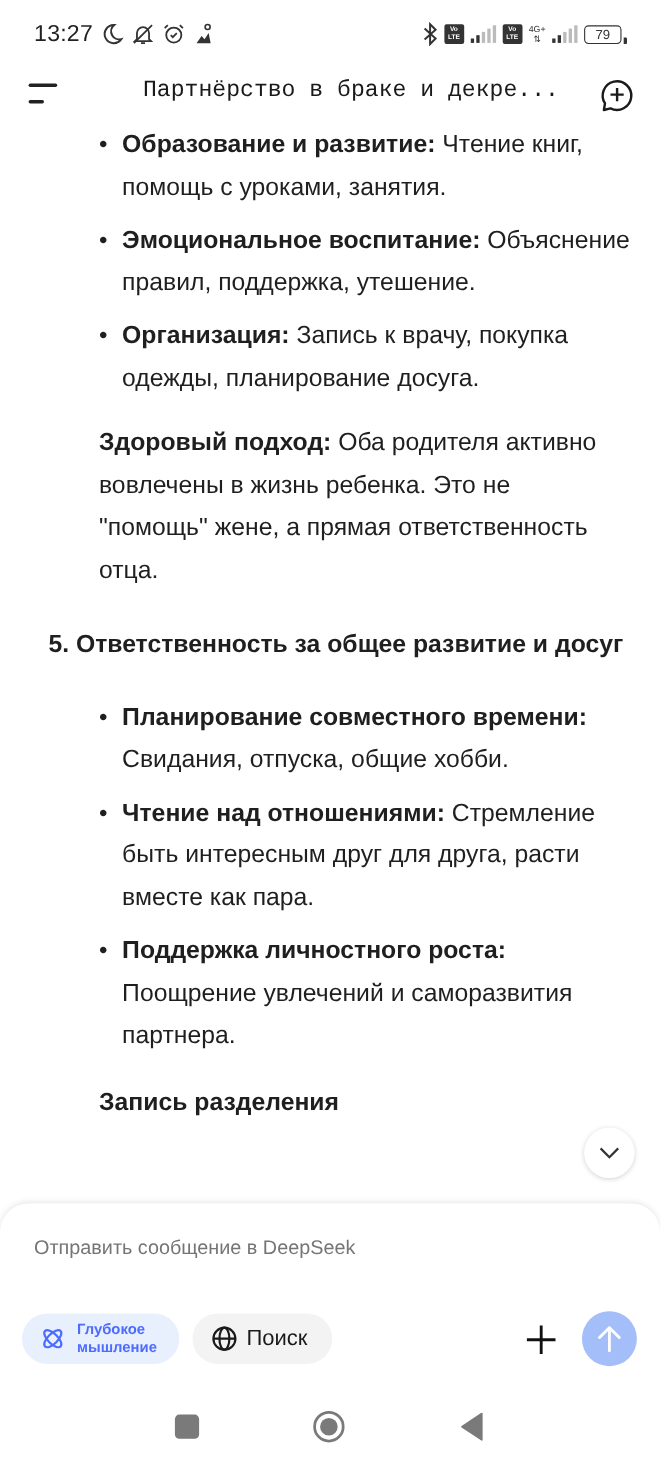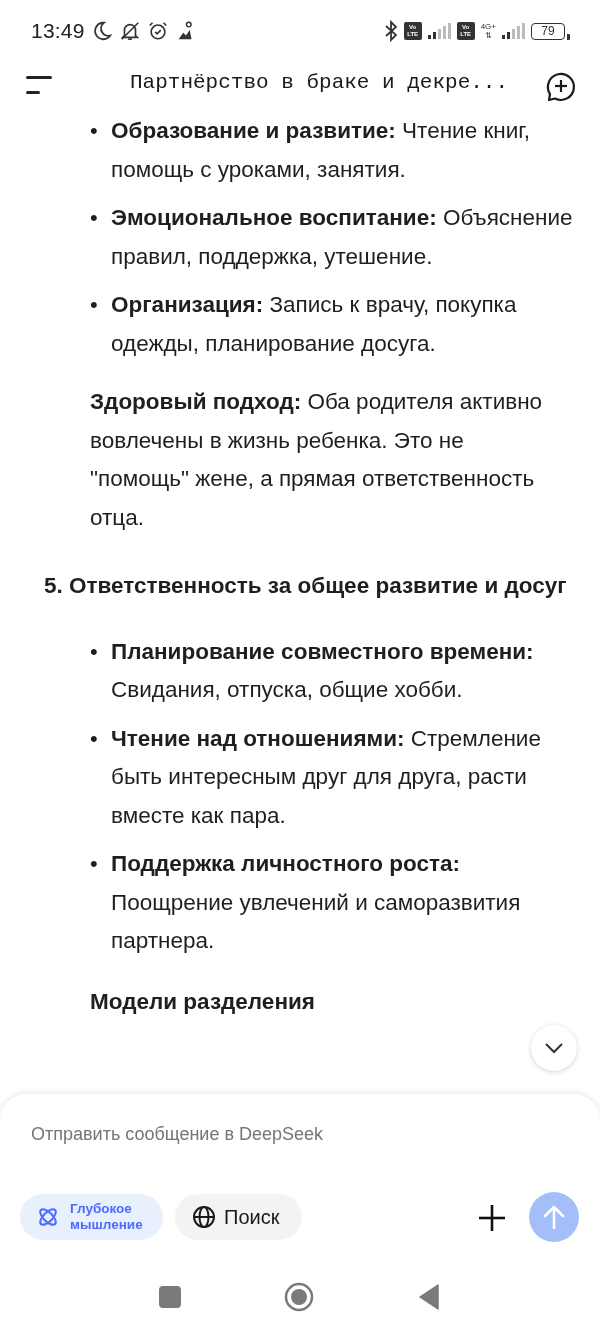--- a/index.html
+++ b/index.html
@@ -56,21 +56,21 @@
     .nav-bar { position: absolute; left: 0; top: 1266px; width: 600px; height: 66px; display: flex; align-items: center; justify-content: center; }
     .nav-recent { position: absolute; left: 159px; top: 20px; width: 22px; height: 22px; background: #7a7a7a; border-radius: 4px; }
     .nav-home { position: absolute; left: 284px; top: 16px; width: 30px; height: 30px; }
     .nav-back { position: absolute; left: 418px; top: 18px; width: 22px; height: 26px; }
   </style>
 </head>
 <body>
 
 <div class="status-bar">
   <div class="sb-left">
-    <span class="sb-time">13:49</span>
+    <span class="sb-time">13:27</span>
     <svg class="sb-ico" viewBox="0 0 24 24">
         <path d="M14 3a9 9 0 1 0 7 14A8 8 0 0 1 14 3z" fill="none" stroke="#333" stroke-width="2"></path>
       </svg>
     <svg class="sb-ico" viewBox="0 0 24 24">
         <path d="M6 17V11a6 6 0 0 1 12 0v6l2 2H4z M10 21h4" fill="none" stroke="#333" stroke-width="1.8"></path>
         <line x1="3" y1="21" x2="21" y2="3" stroke="#333" stroke-width="1.8"></line>
       </svg>
     <svg class="sb-ico" viewBox="0 0 24 24">
         <circle cx="12" cy="13" r="7.5" fill="none" stroke="#333" stroke-width="1.8"></circle>
         <path d="M9 13l2 2 4-4" fill="none" stroke="#333" stroke-width="1.8"></path>
@@ -141,21 +141,21 @@
   <p class="para" style="margin-top:20px;"><span class="bold">Здоровый подход:</span><span> Оба родителя активно вовлечены в жизнь ребенка. Это не "помощь" жене, а прямая ответственность отца.</span></p>
 
   <h3 class="heading" style="margin-top:30px;">5. Ответственность за общее развитие и досуг</h3>
 
   <ul class="bullet-list" style="margin-top:27px;">
     <li class="bullet-item"><span class="bold">Планирование совместного времени:</span><span> Свидания, отпуска, общие хобби.</span></li>
     <li class="bullet-item"><span class="bold">Чтение над отношениями:</span><span> Стремление быть интересным друг для друга, расти вместе как пара.</span></li>
     <li class="bullet-item"><span class="bold">Поддержка личностного роста:</span><span> Поощрение увлечений и саморазвития партнера.</span></li>
   </ul>
 
-  <h3 class="cut-heading" style="margin-top:22px;">Модели разделения</h3>
+  <h3 class="cut-heading" style="margin-top:22px;">Запись разделения</h3>
 </div>
 
 <div class="scroll-down-btn">
   <svg width="22" height="14" viewBox="0 0 22 14">
       <path d="M3 3l8 8 8-8" fill="none" stroke="#333" stroke-width="2"></path>
     </svg>
 </div>
 
 <div class="composer">
   <input class="composer-input" type="text" placeholder="Отправить сообщение в DeepSeek" style="">

